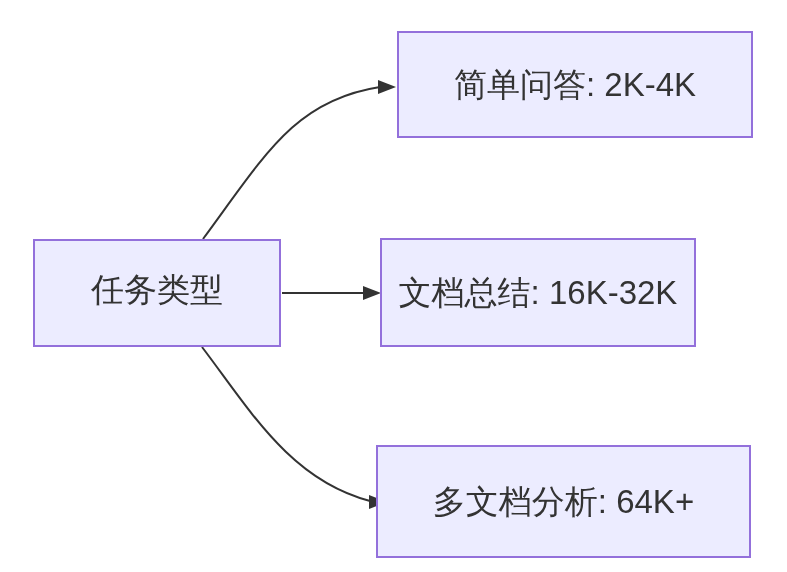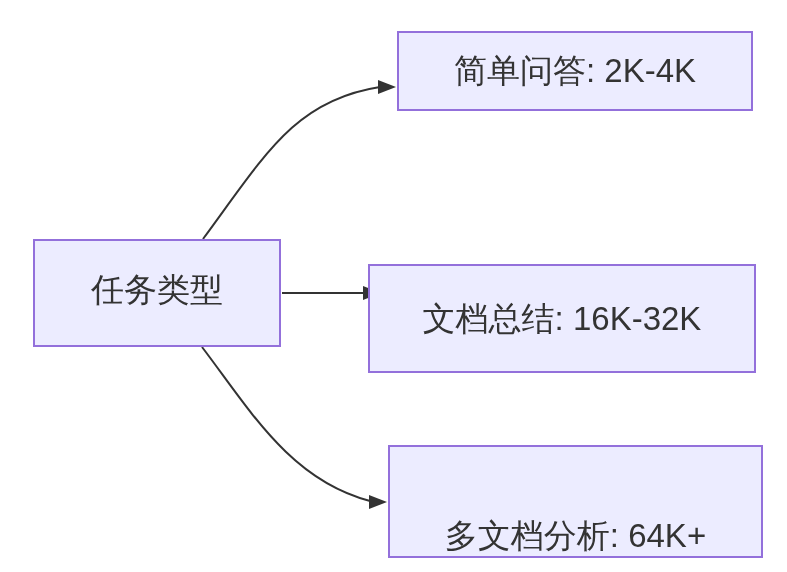--- a/index.html
+++ b/index.html
@@ -42,23 +42,23 @@
     justify-content: center;
     text-align: center;
   }
   .node-label {
     color: var(--text-color);
     font-size: 33px;
     line-height: 1.2;
     white-space: nowrap;
   }
   .node-root { left: 33px;  top: 239px; width: 248px; height: 108px; font-family: Liberation Mono, monospace; }
-  .node-a    { left: 397px; top: 31px;  width: 356px; height: 80px; }
-  .node-b    { left: 368px; top: 238px; width: 388px; height: 109px; margin-top: 26px; }
-  .node-c    { left: 388px; top: 445px; width: 375px; height: 113px; align-items: flex-end; }
+  .node-a    { left: 397px; top: 31px;  width: 356px; height: 107px; }
+  .node-b    { left: 380px; top: 238px; width: 316px; height: 109px; }
+  .node-c    { left: 376px; top: 445px; width: 375px; height: 113px; }
 </style>
 </head>
 <body>
 
 <div class="canvas">
 
   <svg class="edges" width="787" height="572" viewBox="0 0 787 572" xmlns="http://www.w3.org/2000/svg">
 
     <path class="edge" d="M203,239 C265,155 295,100 380,87"></path>
     <polygon class="arrowhead" points="396,87 378,80 378,94"></polygon>

